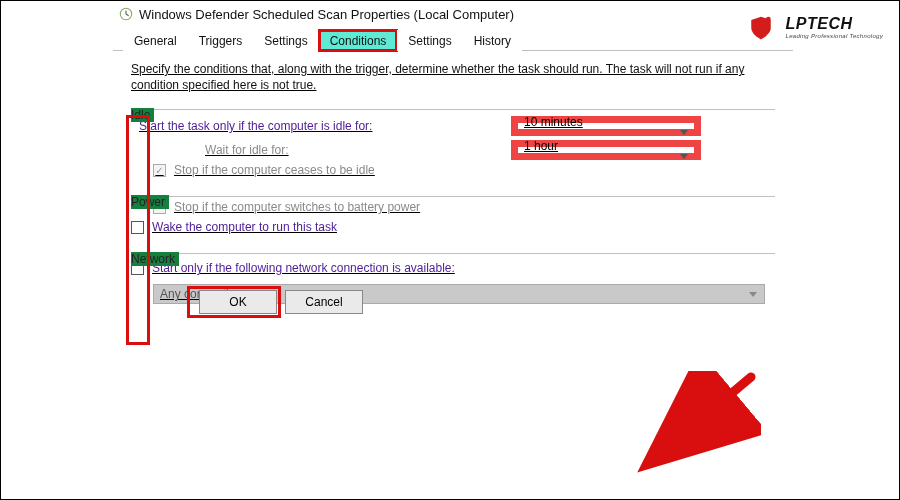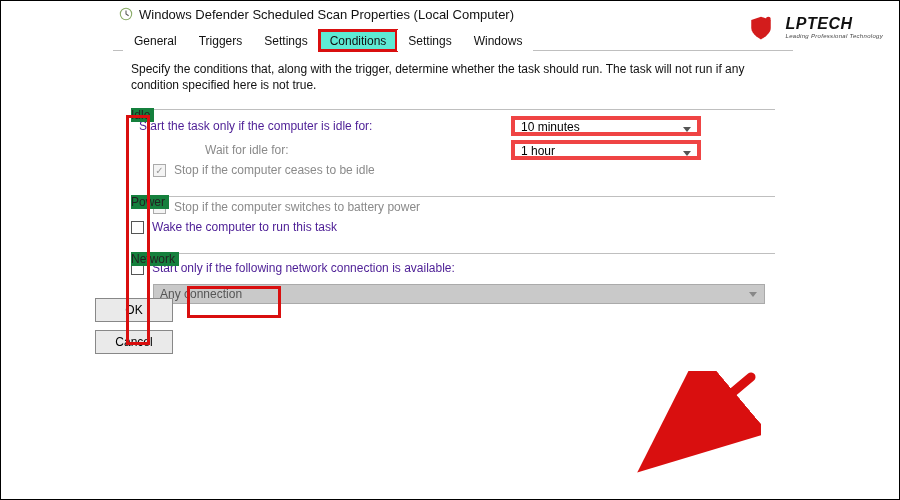--- a/index.html
+++ b/index.html
@@ -77,20 +77,21 @@
       background: #fff;
       margin-top: 8px;
     }
     .tab.active {
       border-color: #bfbfbf;
       background: #5eead4;
     }
     .hl-red { outline: 3px solid #d90f0f; outline-offset: -2px; }
     .content {
       padding: 10px 18px 0 18px;
+      text-decoration: underline;
     }
     .intro { font-size: 12px; color: #111; line-height: 1.35; margin-bottom: 4px; max-width: 640px;}
     .group { position: relative; margin-top: 8px; }
     .group-label {
       position: relative;
       top: 7px;
       left: 0;
       background: #15803d;
       padding: 0 4px 0 0;
       font-size: 12px;
@@ -116,27 +117,27 @@
       font-size: 10px; color:#333;
     }
     .row .chk.disabled { border-color: #aaa; background:#f4f4f4; color:#999;}
     .row-label { font-size: 12px; color: #4c1d95; }
     .row-label.disabled { color: #8a8a8a; }
     .indent-1 { margin-left: 22px; }
     .indent-2 { margin-left: 44px; }
     .sel {
       width: 190px;
       height: 20px;
-      border: 4px solid #ef4444;
+      border: 7px solid #ef4444;
       font-size: 12px;
       padding: 0 18px 0 6px;
       background: #fff;
       position: relative;
       display: inline-flex;
-      align-items: flex-start;
+      align-items: flex-end;
     }
     .sel::after {
       content: "";
       position: absolute;
       right: 6px; top: 7px;
       width: 0; height: 0;
       border-left: 4px solid transparent;
       border-right: 4px solid transparent;
       border-top: 5px solid #555;
     }
@@ -158,21 +159,20 @@
       content:""; position:absolute; right:7px; top:7px;
       border-left:4px solid transparent; border-right:4px solid transparent;
       border-top:5px solid #888;
     }
     .btnbar {
       position: absolute;
       bottom: 14px;
       right: 18px;
       display: flex;
       gap: 8px;
-      flex-direction: column;
     }
     .btn {
       width: 78px;
       height: 24px;
       border: 1px solid #888;
       background: #eaeaea;
       font-size: 12px;
       display:flex; align-items:center; justify-content:center;
       cursor: pointer;
     }
@@ -237,21 +237,21 @@
     </span>
     <span class="title-text">Windows Defender Scheduled Scan Properties (Local Computer)</span>
   </div>
 
   <div class="tabs">
     <div class="tab">General</div>
     <div class="tab">Triggers</div>
     <div class="tab">Settings</div>
     <div class="tab active hl-red">Conditions</div>
     <div class="tab">Settings</div>
-    <div class="tab">Windows</div>
+    <div class="tab">History</div>
   </div>
 
   <div class="content">
     <p class="intro">Specify the conditions that, along with the trigger, determine whether the task should run.  The task will not run  if any condition specified here is not true.</p>
 
     <div class="group">
       <span class="group-label">Idle</span>
       <div class="group-line"></div>
 
       <div class="two-col" style="margin-top:6px;">

